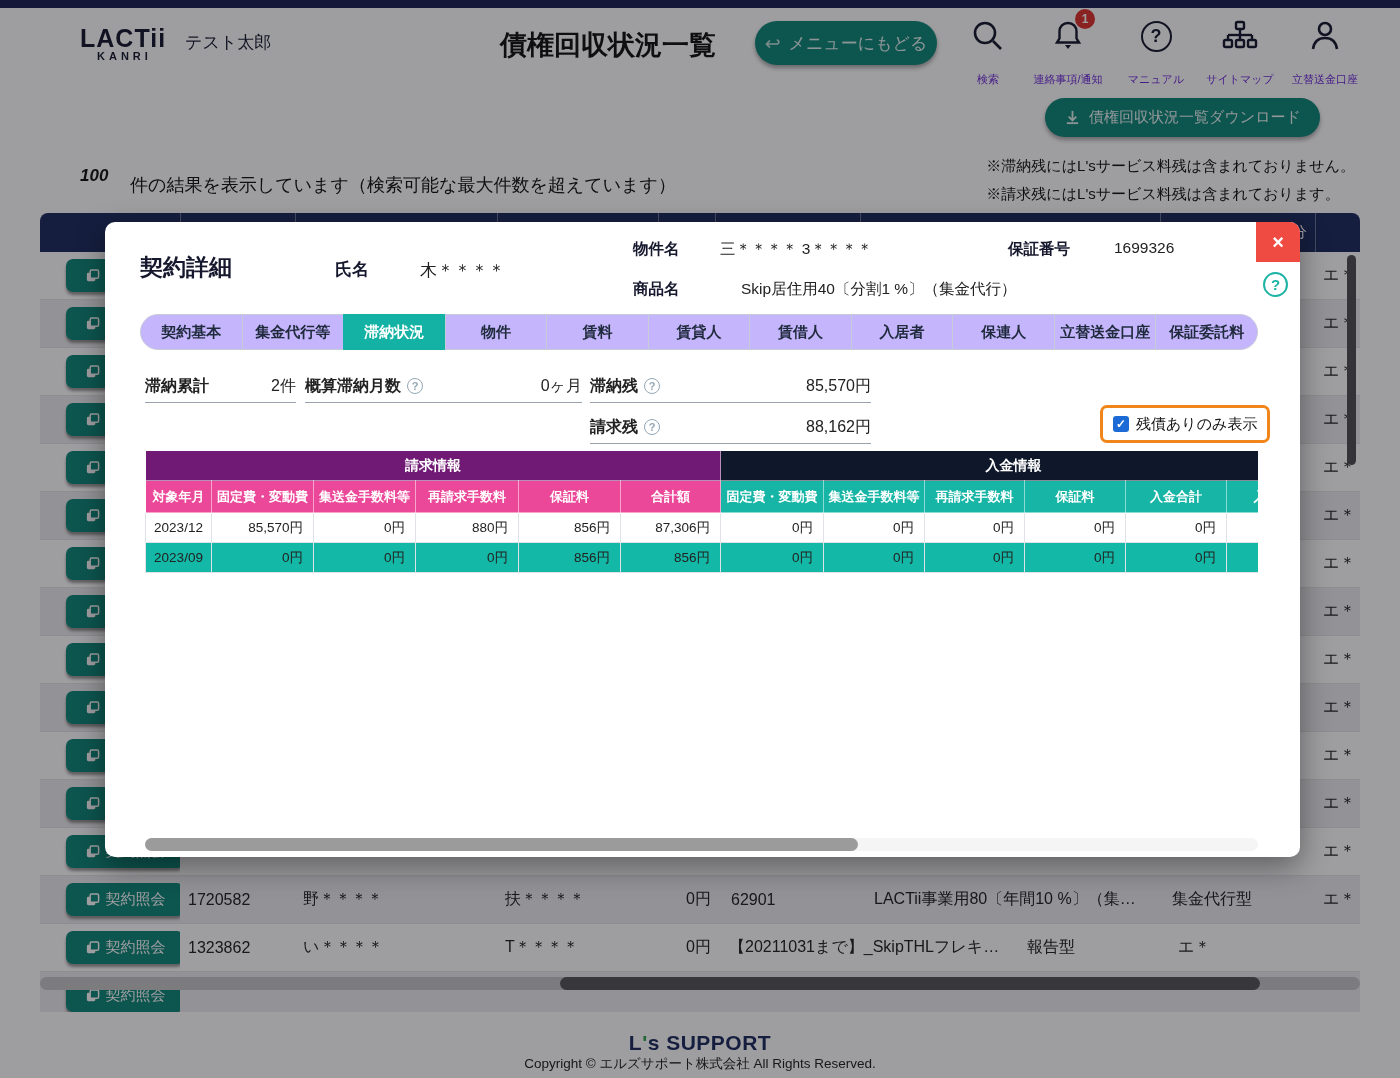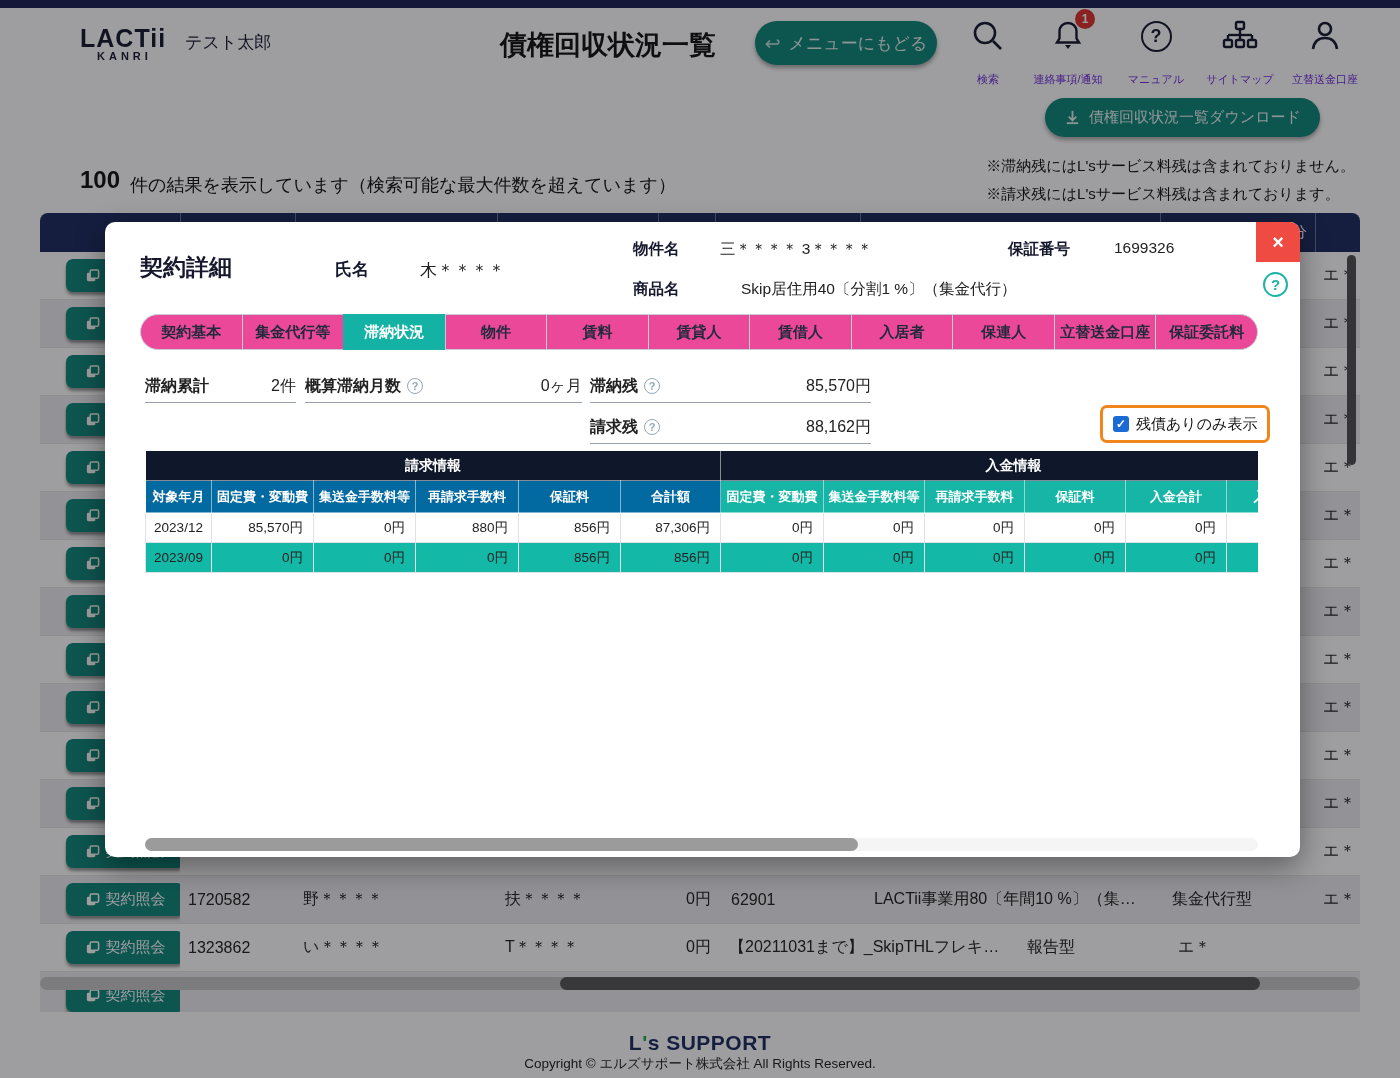--- a/index.html
+++ b/index.html
@@ -35,21 +35,21 @@
     display:flex; align-items:center; justify-content:center; font-size:18px; font-weight:800; color:#16182e;
   }
 
   .download-btn {
     position:absolute; left:1045px; top:98px; width:275px; height:39px; border-radius:20px;
     background:#0e8578; color:rgba(255,255,255,.9); font-size:15px;
     display:flex; align-items:center; justify-content:center; gap:8px;
     box-shadow:0 3px 4px rgba(0,0,0,.35); cursor:pointer;
   }
 
-  .result-count { position:absolute; left:80px; top:166px; font-size:24px; font-weight:800; color:#111; }
+  .result-count { position:absolute; left:80px; top:166px; font-size:17px; font-weight:800; color:#111;font-style:italic; }
   .result-msg   { position:absolute; left:130px; top:173px; font-size:18px; color:#111; }
   .notes { position:absolute; right:45px; top:152px; text-align:left; font-size:15px; color:#111; line-height:1.85; }
 
   
   .bg-table { position:absolute; left:40px; top:213px; width:1320px; height:799px; overflow:hidden; }
   .bg-head {
     display:flex; height:39px; background:#1b2a5e; border-radius:8px 8px 0 0;
     color:#fff; font-size:15px; align-items:center;
   }
   .bg-head .bh { height:100%; display:flex; align-items:center; justify-content:flex-end;
@@ -88,21 +88,21 @@
   .close-btn {
     position:absolute; right:0; top:0; width:44px; height:40px; background:#ef4b42; border-radius:0 10px 0 0;
     color:#fff; font-size:20px; font-weight:700; display:flex; align-items:center; justify-content:center; cursor:pointer;
   }
   .modal-help {
     position:absolute; right:12px; top:50px; width:25px; height:25px; border:2px solid #1db4a6; border-radius:50%;
     color:#1db4a6; font-size:15px; font-weight:800; display:flex; align-items:center; justify-content:center; cursor:pointer;
   }
   .tabs { position:absolute; left:35px; top:92px; width:1118px; display:flex; }
   .tab {
-    flex:1; height:36px; border:1px solid #c6ccd6; margin-left:-1px; background:#ec4899;
+    flex:1; height:36px; border:1px solid #c6ccd6; margin-left:-1px; background:#c4b5fd;
     display:flex; align-items:center; justify-content:center;
     font-size:15px; font-weight:700; color:#1f2a3c; cursor:pointer; white-space:nowrap;
   }
   .tab:first-child { border-radius:18px 0 0 18px; margin-left:0; }
   .tab:last-child  { border-radius:0 18px 18px 0; }
   .tab.active { background:#14b2a4; border-color:#14b2a4; color:#fff; }
   .stat { position:absolute; height:33px; display:flex; align-items:center; justify-content:space-between;
     border-bottom:1px solid #9aa3ad; }
   .stat .lab { font-size:16px; font-weight:700; color:#222; display:flex; align-items:center; gap:6px; }
   .stat .val { font-size:16px; color:#222; }
@@ -115,24 +115,24 @@
     display:flex; align-items:center; gap:7px; padding:0 10px; background:#fff; font-size:15px; color:#111;
   }
   .chk-box {
     width:16px; height:16px; background:#1b6ad6; border-radius:3px; color:#fff; font-size:12px; font-weight:800;
     display:flex; align-items:center; justify-content:center; cursor:pointer;
   }
   .mtable-wrap { position:absolute; left:40px; top:228px; width:1113px; overflow:hidden; }
   table.mtable { border-collapse:collapse; table-layout:fixed; width:1161px; }
   .mtable th { color:#fff; font-weight:700; border:1px solid rgba(255,255,255,.5); }
   .mtable .grp { height:30px; font-size:14px; }
-  .mtable .grp.blue { background:#0f172a; }
+  .mtable .grp.blue { background:#701a75; }
   .mtable .grp.teal { background:#0f172a; }
   .mtable .col { height:32px; font-size:13px; }
-  .mtable .col.blue { background:#0369a1; }
+  .mtable .col.blue { background:#ec4899; }
   .mtable .col.teal { background:#16b5a6; }
   .mtable td { height:30px; font-size:13.5px; color:#222; border:1px solid #dfe3e8;
     text-align:right; padding-right:10px; background:#fff; }
   .mtable tr.alt td { background:#14b8a6; }
   .mtable td.center { text-align:center; padding-right:0; }
   .m-scroll-track { position:absolute; left:40px; top:616px; width:1113px; height:13px; background:#f5f5f5; border-radius:7px; }
   .m-scroll-thumb { position:absolute; left:0; top:0; width:713px; height:13px; background:#9b9b9b; border-radius:7px; cursor:pointer; }
 
   svg { display:block; }
 </style>

